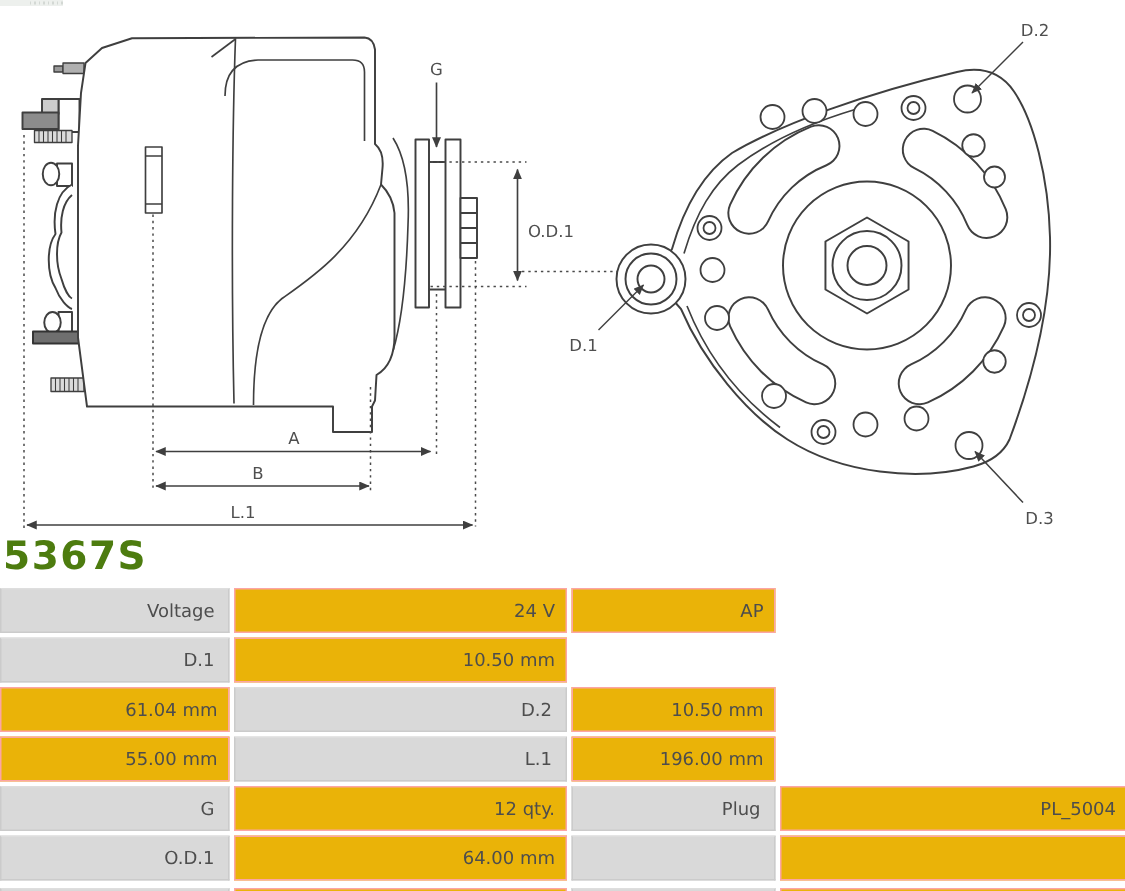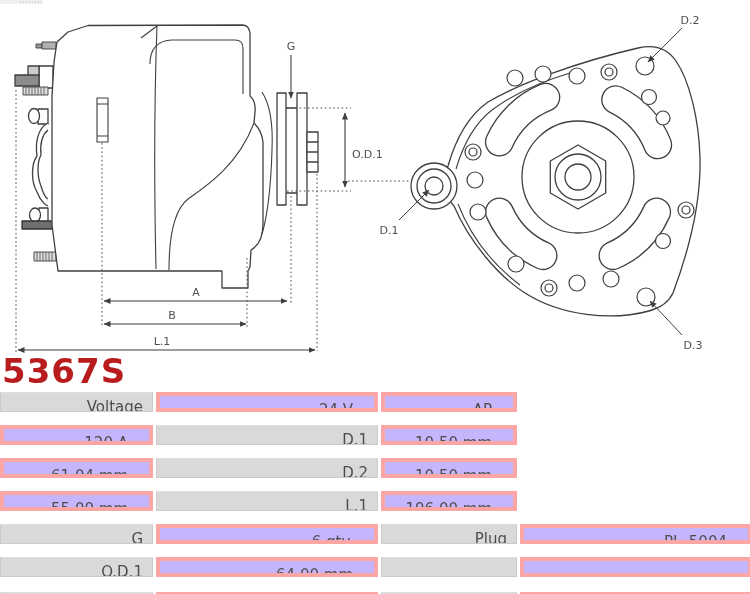--- a/index.html
+++ b/index.html
@@ -3,28 +3,28 @@
 <meta charset="utf-8">
 <style>
   html,body{margin:0;padding:0;background:#fff;}
   .stage{position:relative;width:750px;height:594px;background:#fff;overflow:hidden;
          font-family:"Liberation Sans",sans-serif;}
   .artifact{position:absolute;left:0;top:0;width:42px;height:4px;background:#e9ede9;opacity:.8;}
   .artifact:after{content:"";position:absolute;left:20px;top:1px;width:22px;height:2px;
     background:repeating-linear-gradient(90deg,#c9cfca 0 1px,transparent 1px 3px);}
   .diagram-svg{position:absolute;left:0;top:0;}
   .part-number{position:absolute;left:2px;top:357px;font-family:"DejaVu Sans",sans-serif;
-    font-size:34px;font-weight:600;letter-spacing:1px;color:#b91c1c;line-height:28px;}
+    font-size:26px;font-weight:600;letter-spacing:1px;color:#4d7c0f;line-height:28px;}
   .spec-table{position:absolute;left:0;top:392px;width:752px;}
   .t-row{display:grid;grid-template-columns:153px 222px 136px 232px;column-gap:3px;
     margin-bottom:3px;height:30px;}
-  .cell{box-sizing:border-box;height:20px;line-height:28px;font-size:15px;color:#4d4d4d;
+  .cell{box-sizing:border-box;height:30px;line-height:28px;font-size:12px;color:#4d4d4d;
     text-align:right;white-space:nowrap;overflow:hidden;font-family:"DejaVu Sans","Liberation Sans",sans-serif;}
   .cell.lab{background:#d9d9d9;border:1px solid #cbcbcb;border-top-color:#dedede;padding-right:9px;}
-  .cell.val{background:#c4b5fd;border:4px solid #fca5a5;padding-right:21px;}
+  .cell.val{background:#eab308;border:1px solid #fca5a5;padding-right:7px;}
   .t-row.partial{margin-top:5px;}
   svg text{font-family:"DejaVu Sans",sans-serif;font-size:11px;fill:#4f4f4f;}
 </style>
 </head>
 <body>
 
 <div class="stage">
 
   <div class="artifact"></div>
 
@@ -186,40 +186,39 @@
 
   <div class="spec-table">
 
     <div class="t-row">
       <div class="cell lab">Voltage</div>
       <div class="cell val">24 V</div>
       <div class="cell val">AP</div>
     </div>
 
     <div class="t-row">
-      <div class="cell val">120 A</div>
       <div class="cell lab">D.1</div>
       <div class="cell val">10.50 mm</div>
     </div>
 
     <div class="t-row">
       <div class="cell val">61.04 mm</div>
       <div class="cell lab">D.2</div>
       <div class="cell val">10.50 mm</div>
     </div>
 
     <div class="t-row">
       <div class="cell val">55.00 mm</div>
       <div class="cell lab">L.1</div>
       <div class="cell val">196.00 mm</div>
     </div>
 
     <div class="t-row">
       <div class="cell lab">G</div>
-      <div class="cell val">6 qty.</div>
+      <div class="cell val">12 qty.</div>
       <div class="cell lab">Plug</div>
       <div class="cell val">PL_5004</div>
     </div>
 
     <div class="t-row">
       <div class="cell lab">O.D.1</div>
       <div class="cell val">64.00 mm</div>
       <div class="cell lab"></div>
       <div class="cell val"></div>
     </div>

